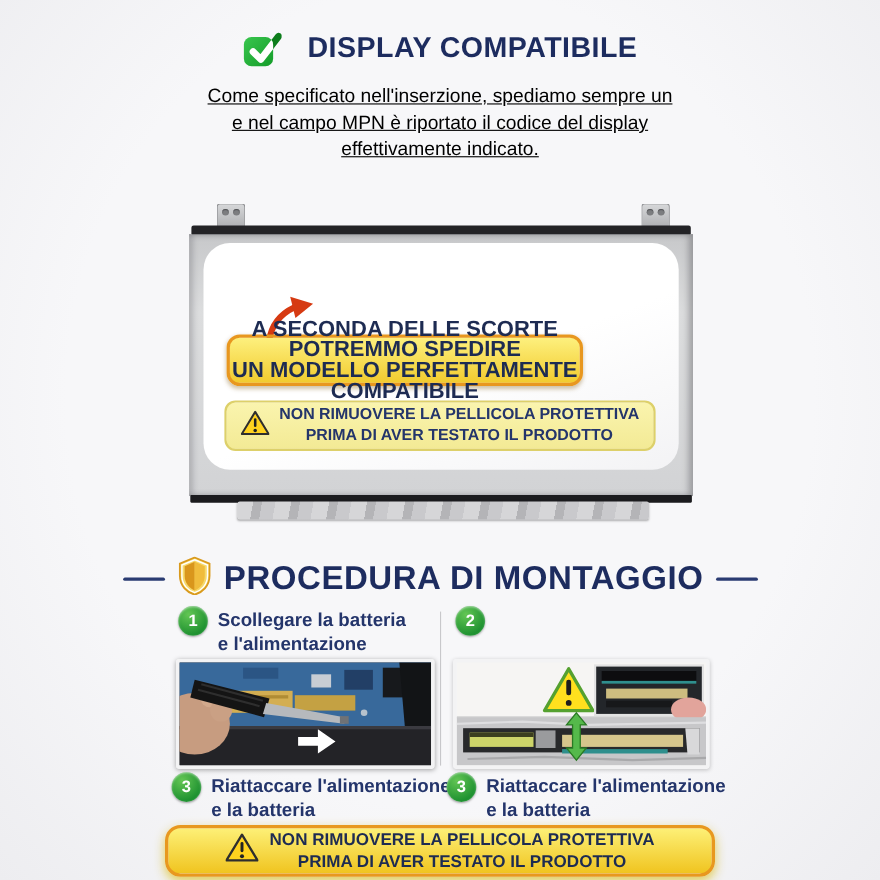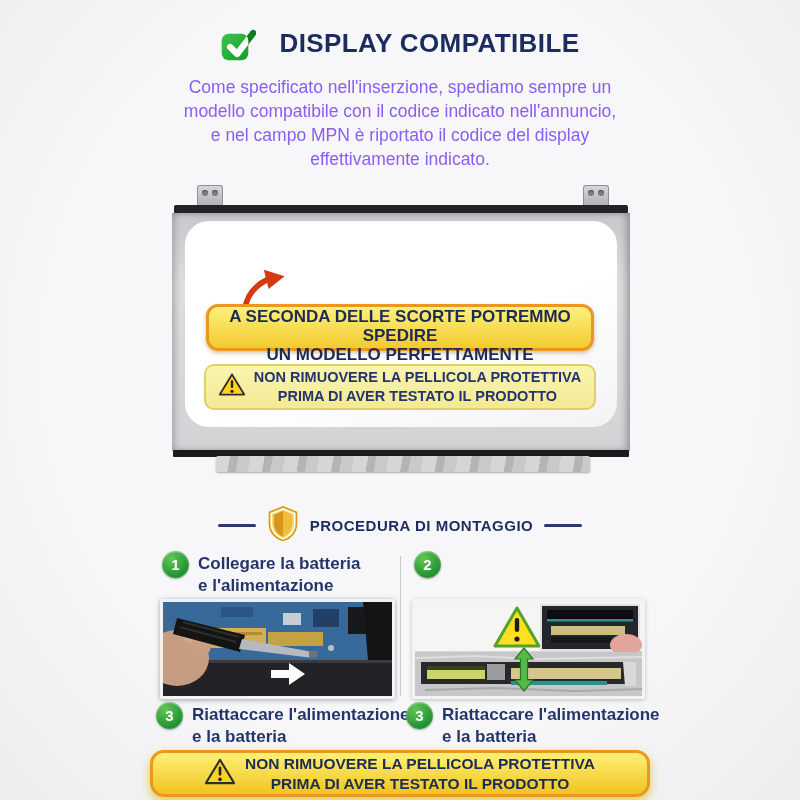--- a/index.html
+++ b/index.html
@@ -8,21 +8,21 @@
   #canvas{position:relative;width:800px;height:800px;}
 
   
   .hdr{position:absolute;top:26px;left:0;width:100%;display:flex;
        justify-content:center;align-items:center;gap:24px;}
   .hdr h1{margin:0;font-size:26px;font-weight:700;color:#1d2c5f;letter-spacing:.4px;}
   .hdr-icon svg{display:block;}
 
   
   .intro{position:absolute;top:75px;left:140px;width:520px;text-align:center;
-         font-size:17.5px;line-height:24px;font-weight:500;color:#8b5cf6;}
+         font-size:17.5px;line-height:24px;font-weight:500;color:#000000;text-decoration:underline;}
 
   
   .panel{position:absolute;left:172px;top:185px;width:458px;height:288px;}
   .bracket{position:absolute;top:0;width:26px;height:22px;
     background:linear-gradient(#d6d7d9,#aeafb2);border:1px solid #8f9093;
     border-bottom:none;border-radius:3px 3px 0 0;display:flex;gap:4px;
     justify-content:center;padding-top:4px;box-sizing:border-box;}
   .b-left{left:25px;} .b-right{left:411px;}
   .hole{width:6px;height:6px;border-radius:50%;background:#7c7d80;
     box-shadow:inset 0 1px 1px #4e4f52;}
@@ -32,35 +32,35 @@
     background:linear-gradient(180deg,#c7c8ca,#dcddde 30%,#d2d3d5);
     box-shadow:inset -4px 0 6px rgba(90,90,95,.45), inset 4px 0 5px rgba(120,120,125,.35);}
   .pinner{position:absolute;top:8px;left:13px;right:13px;bottom:24px;
     background:linear-gradient(160deg,#ffffff 55%,#f3f3f5);border-radius:24px;}
   .pedge{position:absolute;top:265px;left:1px;right:1px;height:7px;
     background:#1b1b1e;border-radius:1px;}
   .foil{position:absolute;top:271px;left:44px;right:40px;height:16px;border-radius:2px;
     background:repeating-linear-gradient(100deg,#d6d6d8 0 14px,#b4b4b7 14px 22px,#c9c9cc 22px 34px);
     box-shadow:0 1px 2px rgba(0,0,0,.3);}
   .red-arrow{position:absolute;left:66px;top:84px;}
-  .stock-label{position:absolute;left:34px;top:119px;width:388px;height:47px;
-    display:flex;flex-direction:column;justify-content:flex-start;text-align:center;
+  .stock-label{position:absolute;left:34px;top:119px;width:324px;height:47px;
+    display:flex;flex-direction:column;justify-content:center;text-align:center;
     background:linear-gradient(#fdf07e,#f2cb2e);border:3px solid #e8971f;
     border-radius:12px;box-sizing:border-box;box-shadow:0 2px 4px rgba(120,80,0,.35);
-    font-size:17px;line-height:19px;font-weight:700;color:#1d2b52;}
+    font-size:20px;line-height:19px;font-weight:700;color:#1d2b52;}
   .film-label{position:absolute;left:32px;top:179px;width:392px;height:46px;
     display:flex;align-items:center;justify-content:center;gap:9px;
     background:linear-gradient(#faf4ae,#f3ea95);border:2px solid #ddd06a;
     border-radius:10px;box-sizing:border-box;
     font-size:14.5px;line-height:19px;font-weight:700;color:#24356b;text-align:center;}
 
   
   .proc-hdr{position:absolute;top:506px;left:0;width:100%;display:flex;
     justify-content:center;align-items:center;gap:11px;}
-  .proc-hdr h2{margin:0;font-size:15px;font-weight:700;color:#1d2c5f;letter-spacing:.5px;}
+  .proc-hdr h2{margin:0;font-size:30px;font-weight:700;color:#1d2c5f;letter-spacing:.5px;}
   .rule{width:38px;height:3px;background:#2a3b72;border-radius:2px;}
 
   
   .divider-v{position:absolute;left:400px;top:556px;height:140px;width:1px;background:#c8c8cb;}
   .step{position:absolute;display:flex;gap:9px;align-items:flex-start;}
   .badge{flex:0 0 auto;width:27px;height:27px;border-radius:50%;
     background:radial-gradient(circle at 35% 28%,#63c654,#1e9130 72%);
     color:#fff;font-weight:700;font-size:15px;display:flex;align-items:center;
     justify-content:center;box-shadow:0 1px 2px rgba(0,0,0,.35), inset 0 1px 2px rgba(255,255,255,.5);}
   .stx{font-size:17px;line-height:21.5px;font-weight:700;color:#24356b;padding-top:2px;}
@@ -101,21 +101,20 @@
         <path d="M13 30 L23 40 L46 10" fill="none" stroke="#0d7d1c" stroke-width="9" stroke-linecap="round" stroke-linejoin="round"></path>
         <rect x="1" y="11" width="38" height="38" rx="10" fill="url(#gchk)"></rect>
         <path d="M13 30 L23 40 L46 10" fill="none" stroke="#ffffff" stroke-width="9" stroke-linecap="round" stroke-linejoin="round" clip-path="url(#cchk)"></path>
       </svg>
     </span>
     <h1>DISPLAY COMPATIBILE</h1>
   </div>
 
   <div class="intro">
     <div>Come specificato nell'inserzione, spediamo sempre un</div>
-    <div>modello compatibile con il codice indicato nell'annuncio,</div>
     <div>e nel campo MPN è riportato il codice del display</div>
     <div>effettivamente indicato.</div>
   </div>
 
   <div class="panel">
     <div class="bracket b-left">
       <i class="hole"></i>
         <i class="hole"></i>
     </div>
     <div class="bracket b-right">
@@ -166,21 +165,21 @@
     </span>
     <h2>PROCEDURA DI MONTAGGIO</h2>
     <span class="rule"></span>
   </div>
 
   <div class="divider-v"></div>
 
   <div class="step step-1">
     <span class="badge">1</span>
     <div class="stx">
-      <div>Collegare la batteria</div>
+      <div>Scollegare la batteria</div>
       <div>e l'alimentazione</div>
     </div>
   </div>
 
   <div class="step step-2">
     <span class="badge">2</span>
     <div class="stx">
     </div>
   </div>
 

